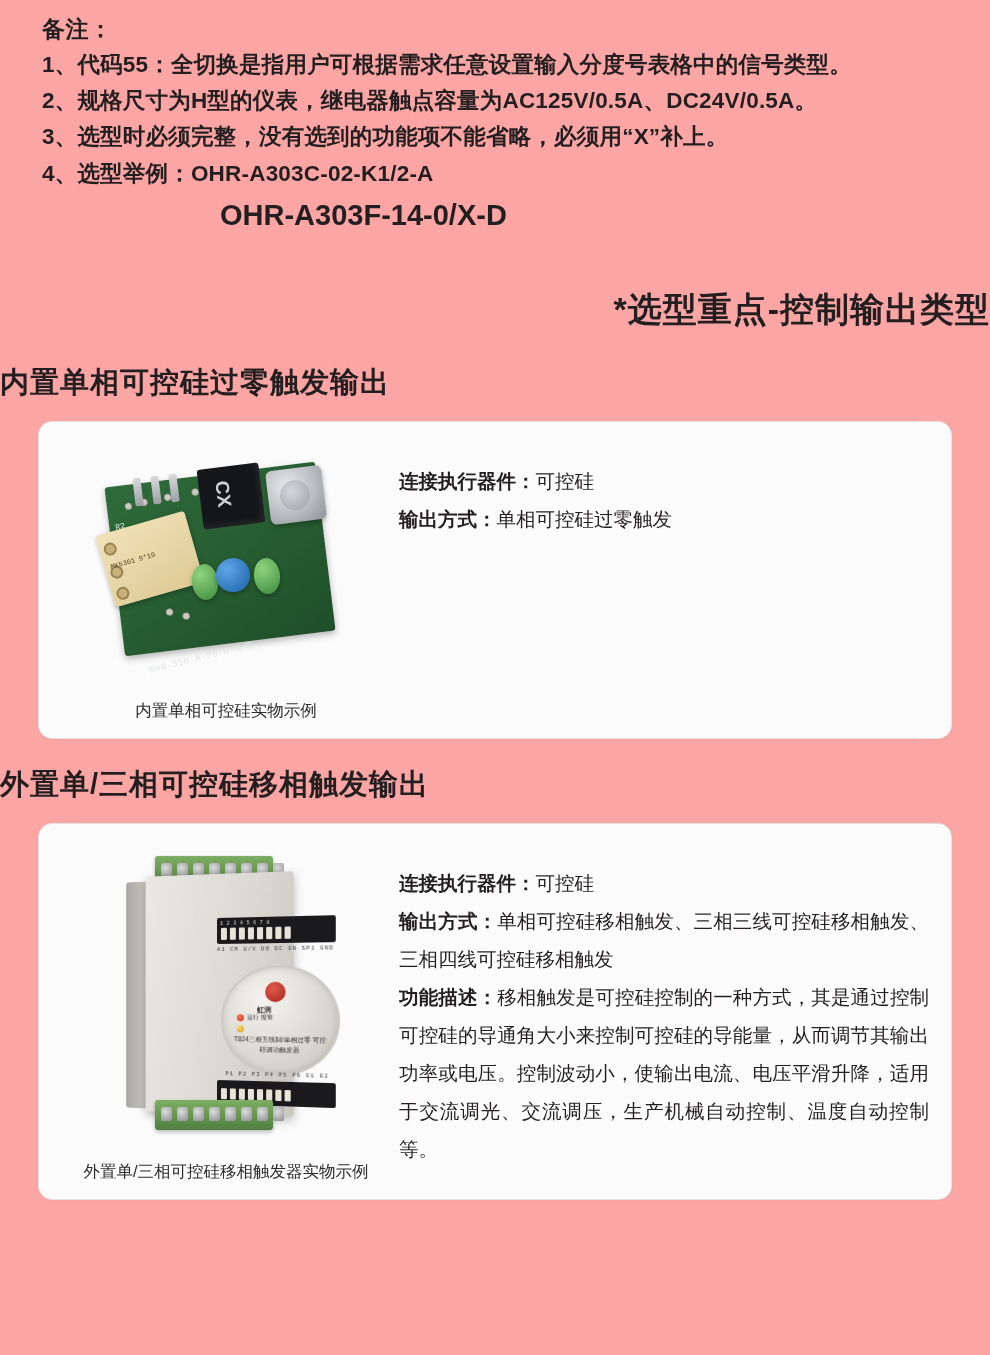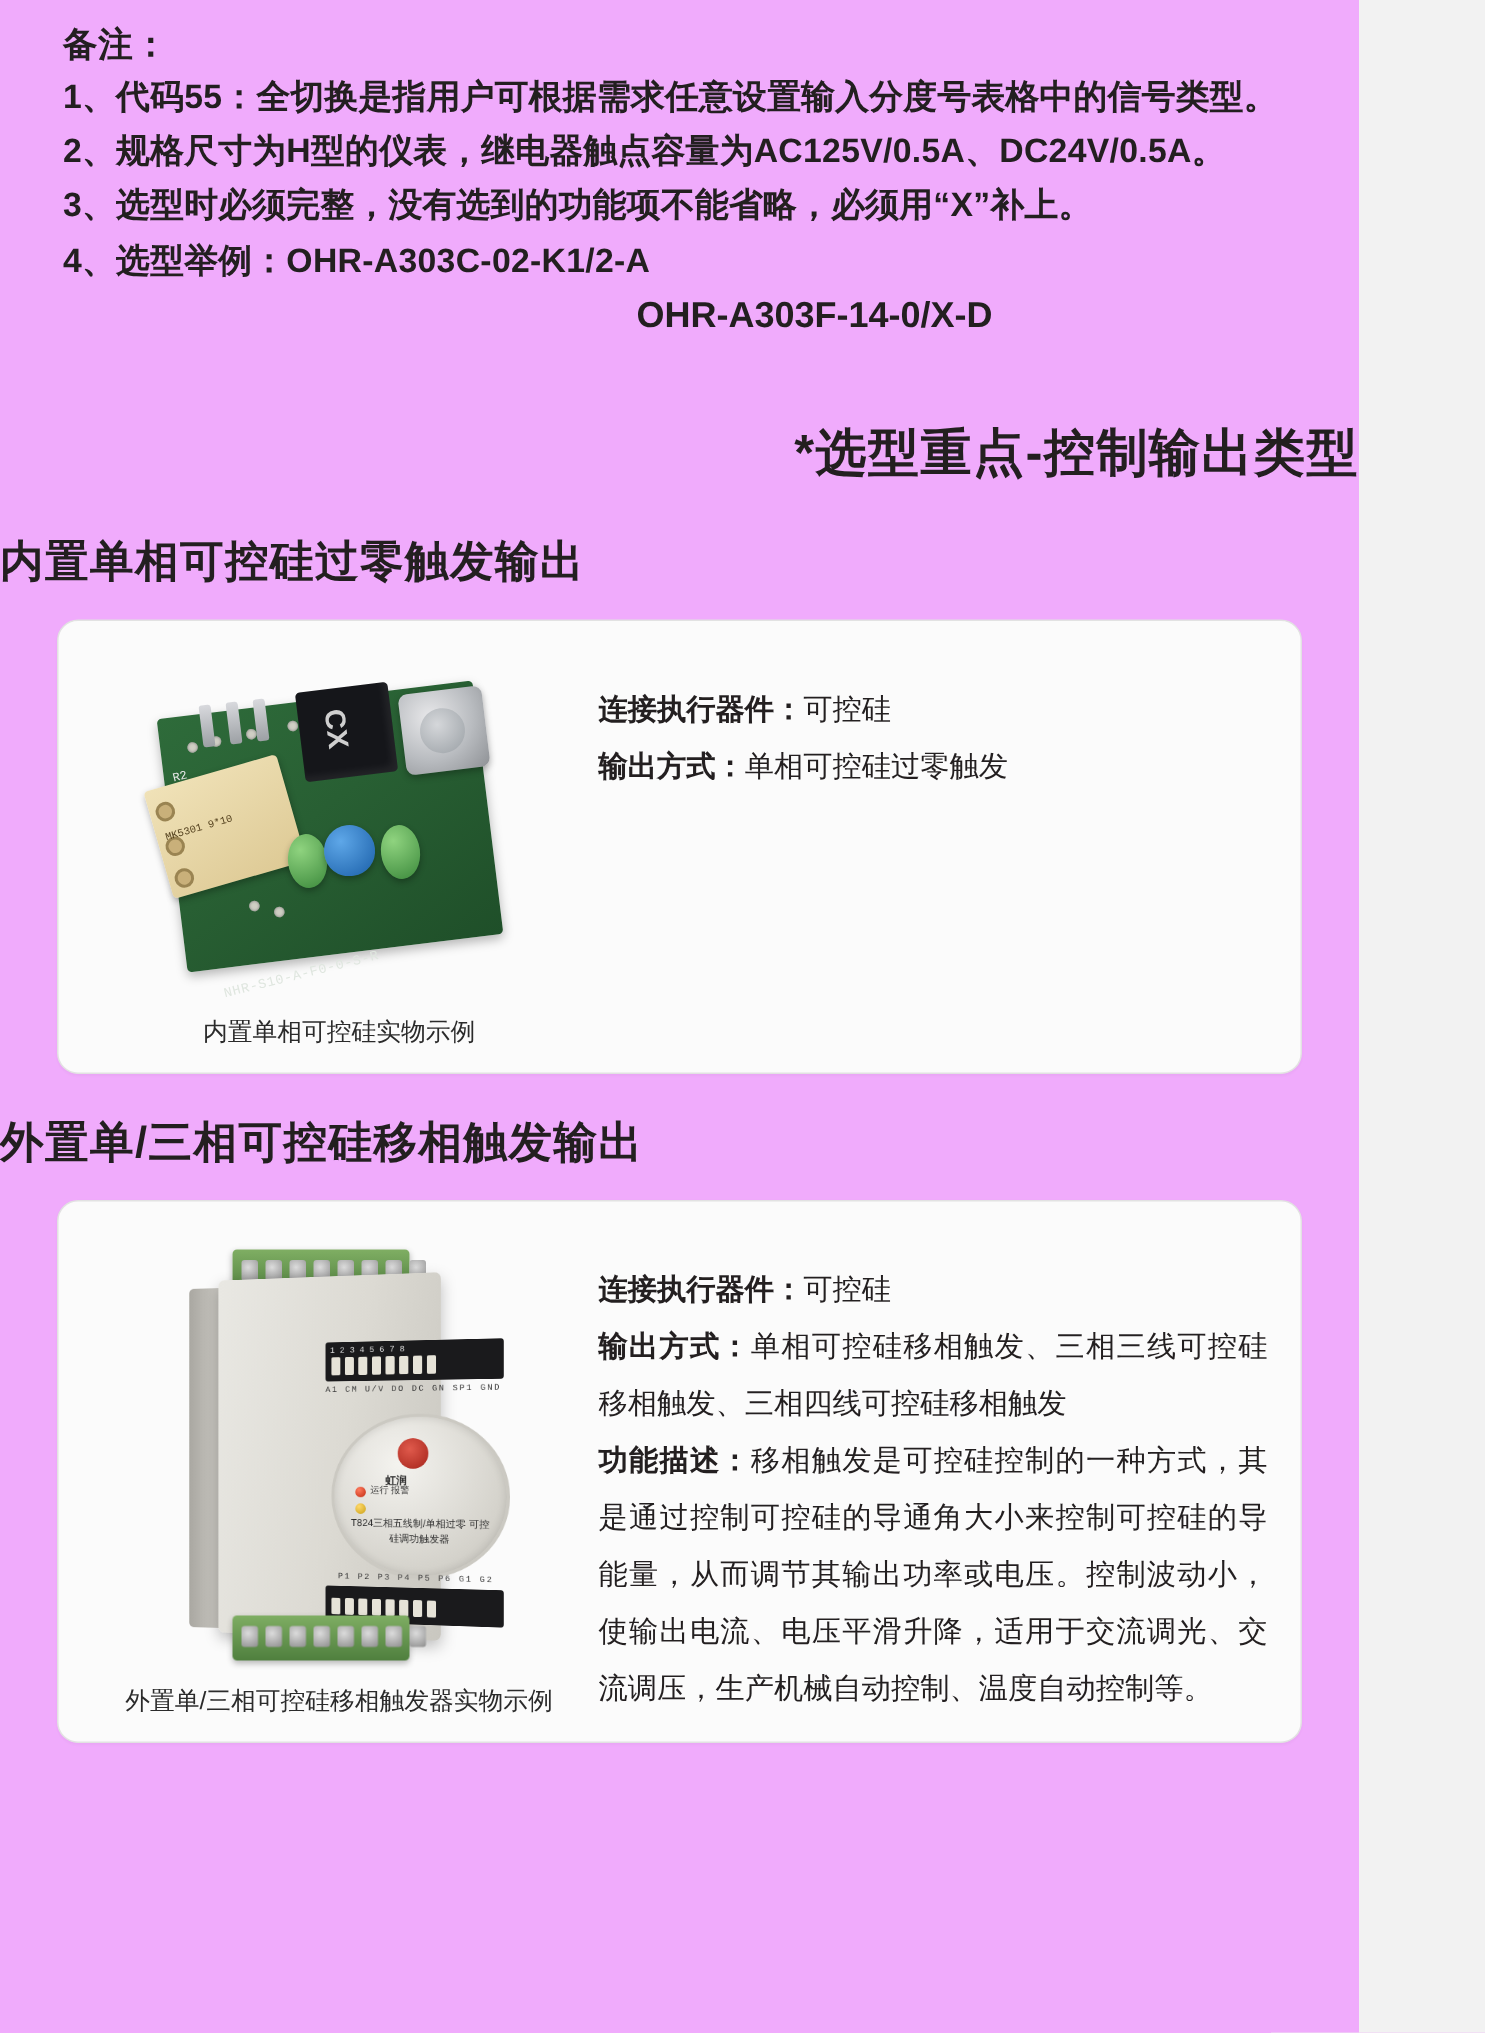--- a/index.html
+++ b/index.html
@@ -10,23 +10,23 @@
   body {
     width: 990px;
     height: 1355px;
     font-family: "Liberation Sans", "DejaVu Sans", sans-serif;
     color: #231f20;
     position: relative;
     overflow: hidden;
   }
   .page {
     position: relative;
-    width: 906px;
+    width: 990px;
     height: 1355px;
-    background: #f0abfc;
+    background: #fca5a5;
     box-sizing: border-box;
   }
 
   
   .notes {
     padding: 12px 40px 0 42px;
   }
   .notes-title {
     font-size: 23px;
     font-weight: bold;
@@ -34,26 +34,25 @@
     letter-spacing: 0.5px;
   }
   .note-line {
     font-size: 22.5px;
     font-weight: bold;
     line-height: 1.62;
     letter-spacing: 0.2px;
     white-space: nowrap;
   }
   .note-sub {
-    font-size: 24px;
+    font-size: 29px;
     font-weight: bold;
     line-height: 1.62;
     padding-left: 178px;
     white-space: nowrap;
-    text-align: center;
   }
 
   
   .main-heading {
     text-align: right;
     font-size: 34px;
     font-weight: bold;
     letter-spacing: 1px;
     margin-top: 48px;
   }
@@ -82,21 +81,21 @@
     flex: 0 0 330px;
     display: flex;
     flex-direction: column;
     align-items: center;
     justify-content: flex-start;
   }
   .caption {
     font-size: 16.5px;
     color: #2b2b2b;
     text-align: center;
-    margin-top: 8px;
+    margin-top: 23px;
     white-space: nowrap;
   }
   .card-text {
     flex: 1 1 auto;
     padding-left: 8px;
     padding-top: 22px;
   }
   .spec-line {
     font-size: 19.5px;
     line-height: 1.95;

